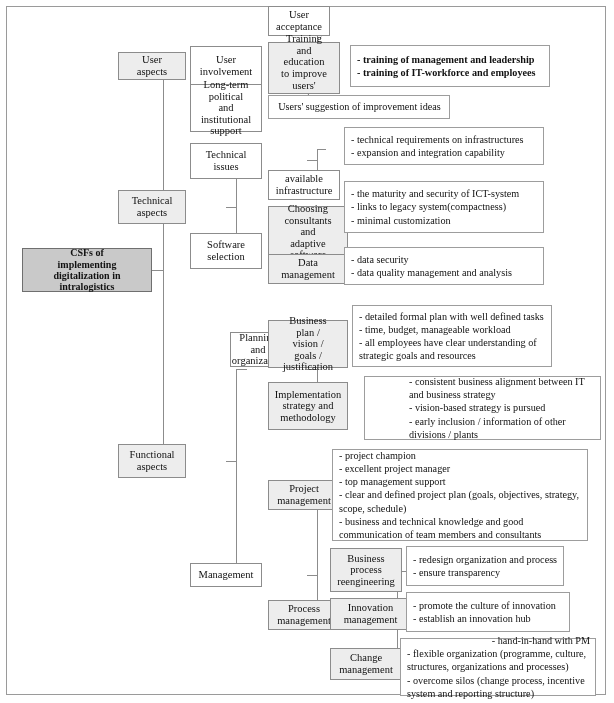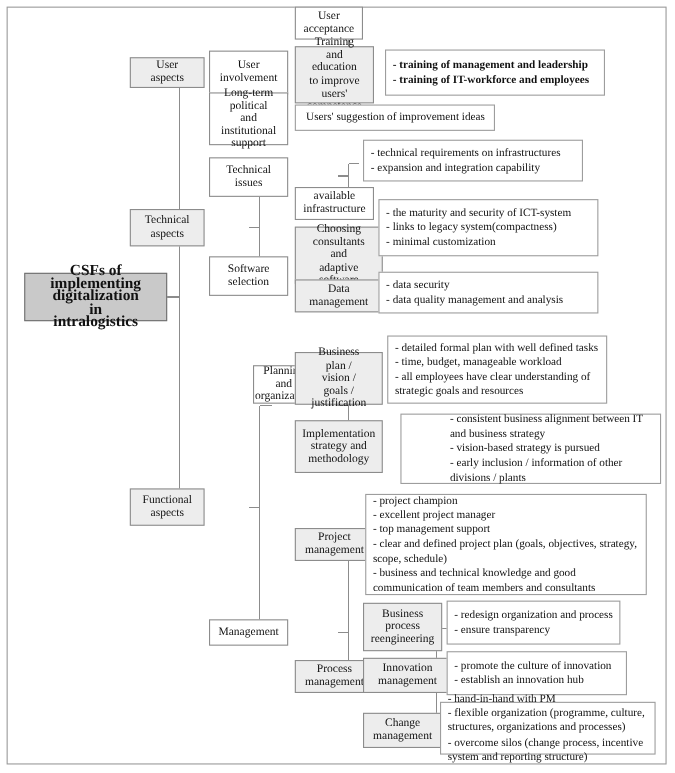--- a/index.html
+++ b/index.html
@@ -30,21 +30,21 @@
     font-size:10.5px;
     line-height:11.6px;
     color:#111111;
     padding:1px 20px;
   }
   .node.shaded{background:#ededed;}
   .node.root{
     background:#c9c9c9;
     border:1px solid #6f6f6f;
     font-weight:bold;
-    font-size:14px;
+    font-size:10px;
     line-height:11.4px;
   }
   .leaf{
     position:absolute;
     box-sizing:border-box;
     border:1px solid #9d9d9d;
     background:#ffffff;
     font-size:10.2px;
     line-height:13.2px;
     color:#111111;
@@ -231,21 +231,21 @@
   <div class="node" style="left:268px;top:170px;width:72px;height:30px;">
     <span>available infrastructure</span>
   </div>
   <div class="node shaded" style="left:268px;top:206px;width:80px;height:52px;">
     <span>Choosing consultants and adaptive software</span>
   </div>
   <div class="node shaded" style="left:268px;top:254px;width:80px;height:30px;">
     <span>Data management</span>
   </div>
 
-  <div class="leaf" style="left:330px;top:127px;width:200px;height:38px;">
+  <div class="leaf" style="left:344px;top:127px;width:200px;height:38px;">
     <span class="li">- technical requirements on infrastructures</span>
     <span class="li">- expansion and integration capability</span>
   </div>
   <div class="leaf" style="left:344px;top:181px;width:200px;height:52px;">
     <span class="li">- the maturity and security of ICT-system</span>
     <span class="li">- links to legacy system(compactness)</span>
     <span class="li">- minimal customization</span>
   </div>
   <div class="leaf" style="left:344px;top:247px;width:200px;height:38px;">
     <span class="li">- data security</span>
@@ -296,19 +296,19 @@
   </div>
 
   <div class="leaf" style="left:406px;top:546px;width:158px;height:40px;">
     <span class="li">- redesign organization and process</span>
     <span class="li">- ensure transparency</span>
   </div>
   <div class="leaf" style="left:406px;top:592px;width:164px;height:40px;">
     <span class="li">- promote the culture of innovation</span>
     <span class="li">- establish an innovation hub</span>
   </div>
-  <div class="leaf" style="left:400px;top:638px;width:196px;height:48px;">
+  <div class="leaf" style="left:400px;top:638px;width:196px;height:58px;align-items:flex-end;">
     <span class="li">- hand-in-hand with PM</span>
     <span class="li">-  flexible organization (programme, culture, structures, organizations and processes)</span>
     <span class="li">- overcome silos (change process, incentive system and reporting structure)</span>
   </div>
 
 </div>
 
 </body></html>

